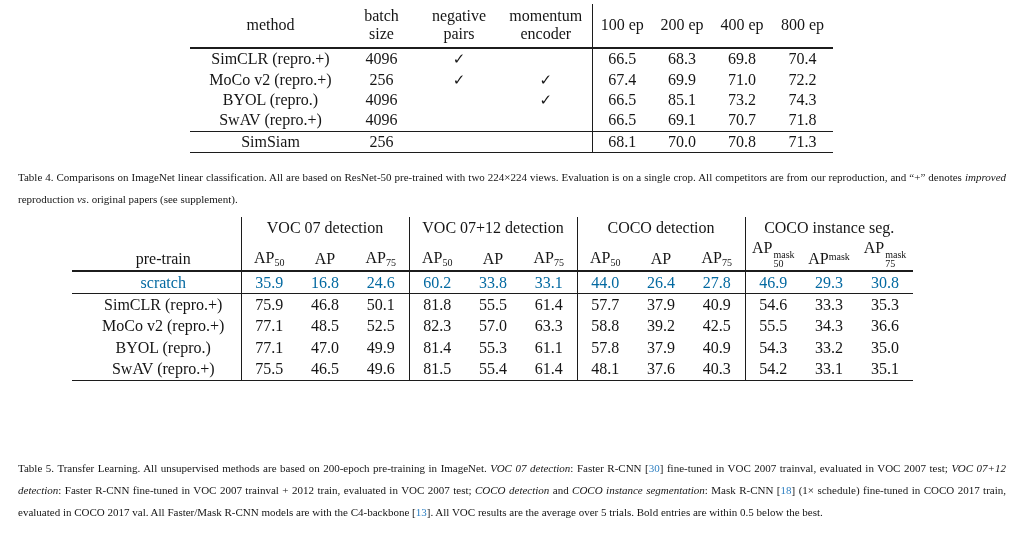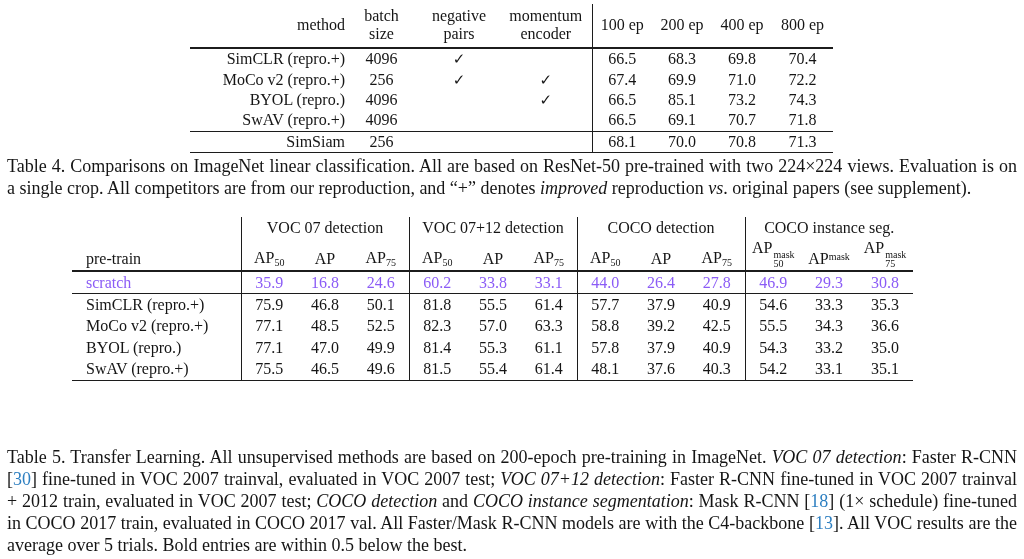--- a/index.html
+++ b/index.html
@@ -12,39 +12,39 @@
   th, td { padding:0; font-weight:normal; font-size:16px; text-align:center; white-space:nowrap; overflow:hidden; }
   .b { font-weight:normal; }
   .i { font-style:italic; }
   .vr { border-right:1px solid #1c1c1c; }
 
   
   #t4 { left:190px; top:4px; border-bottom:1.5px solid #1c1c1c; }
   #t4 thead th { border-bottom:2px solid #1c1c1c; vertical-align:middle; padding:3px 0 4px; }
   #t4 thead th div { line-height:18px; }
   #t4 tbody td { height:20.4px; }
-  #t4 .left { text-align:right; padding-left:6px; }
+  #t4 .left { text-align:center; padding-left:6px; }
   #t4 tr.sec td { border-top:1px solid #1c1c1c; }
   #t4 .check { font-size:15px; }
 
   
   #t5 { left:72px; top:217px; border-bottom:1px solid #1c1c1c; }
   #t5 thead tr.grp th { height:22px; vertical-align:middle; }
   #t5 thead tr.ap  th { height:24px; vertical-align:bottom; padding-bottom:2px; border-bottom:2px solid #1c1c1c; }
   #t5 tbody td { height:21.4px; }
-  #t5 .pre { text-align:left; padding-left:14px; }
+  #t5 .pre { text-align:center; padding-left:14px; }
   #t5 tr.sec td { border-top:1px solid #1c1c1c; }
   .sb { font-size:10px; vertical-align:-3px; }
   .sp { font-size:10px; vertical-align:4px; }
   .stk { display:inline-flex; flex-direction:column; align-items:flex-start;
          font-size:10px; line-height:8.5px; vertical-align:-5px; margin-left:1px; }
 
   
-  .caption { position:absolute; left:3px; right:3px; margin:4px;
-             font-size:18px; line-height:22px; text-align:justify; }
+  .caption { position:absolute; left:3px; right:3px; margin:15px;
+             font-size:11px; line-height:22px; text-align:justify; }
   #cap4 { top:151px; }
   #cap5 { top:442px; }
 </style>
 </head>
 <body>
 
 <table id="t4">
   <colgroup>
       <col style="width: 155px;">
       <col style="width: 73px;">
@@ -182,21 +182,21 @@
             <span>50</span>
           </span></th>
         <th><span>AP</span><span class="sp">mask</span></th>
         <th><span>AP</span><span class="stk">
             <span>mask</span>
             <span>75</span>
           </span></th>
       </tr>
   </thead>
   <tbody>
-      <tr style="color: #8b5cf6;">
+      <tr style="color: #0369a1;">
         <td class="pre vr"><span>scratch</span></td>
         <td>35.9</td>
         <td>16.8</td>
         <td class=" vr">24.6</td>
         <td>60.2</td>
         <td>33.8</td>
         <td class=" vr">33.1</td>
         <td>44.0</td>
         <td>26.4</td>
         <td class=" vr">27.8</td>

